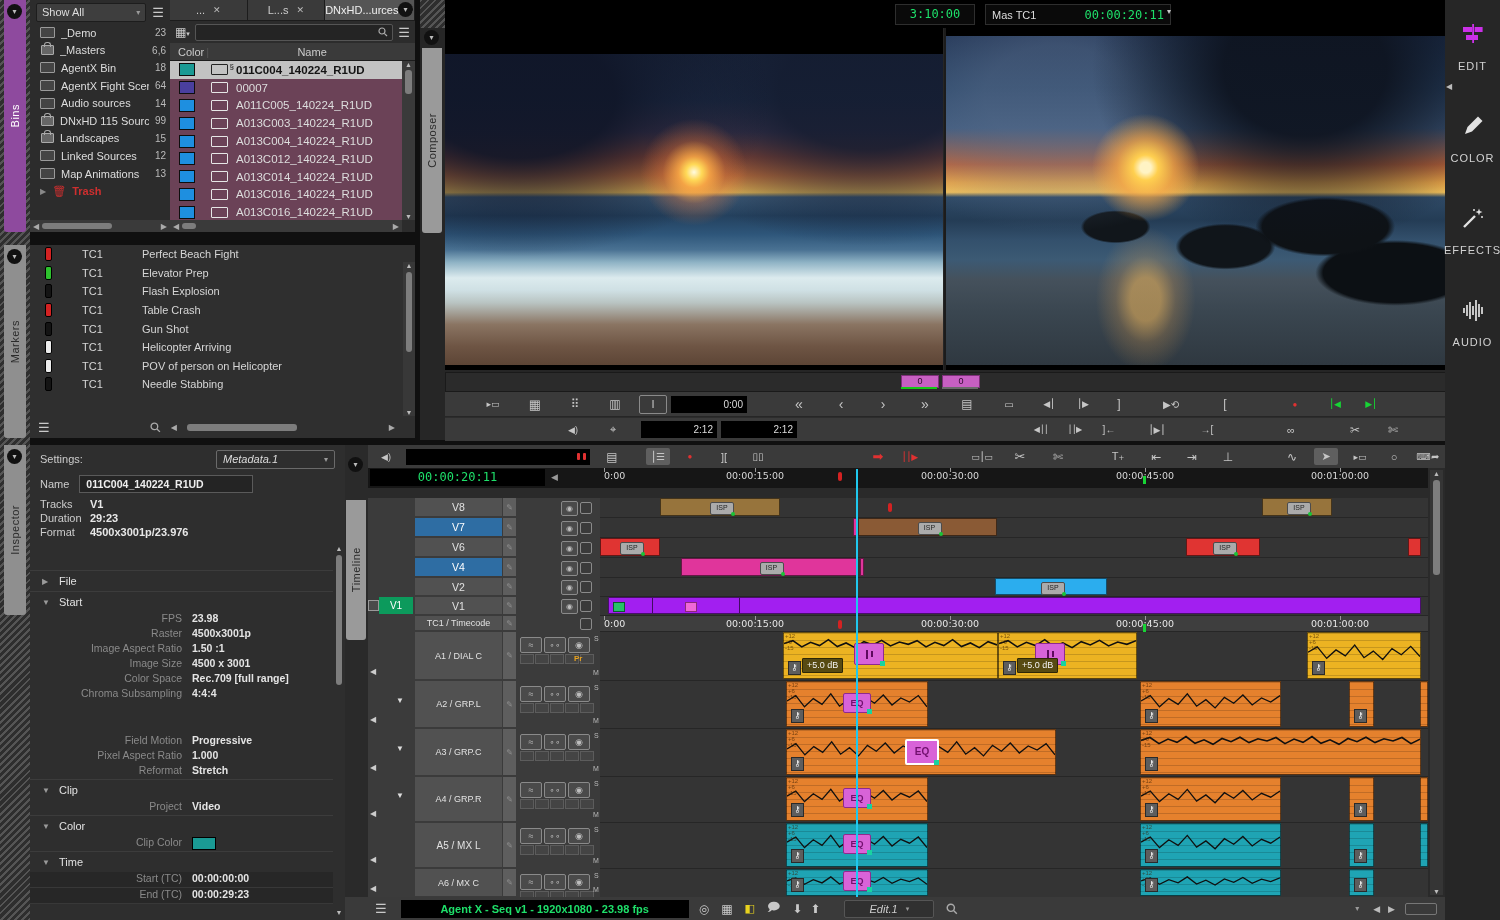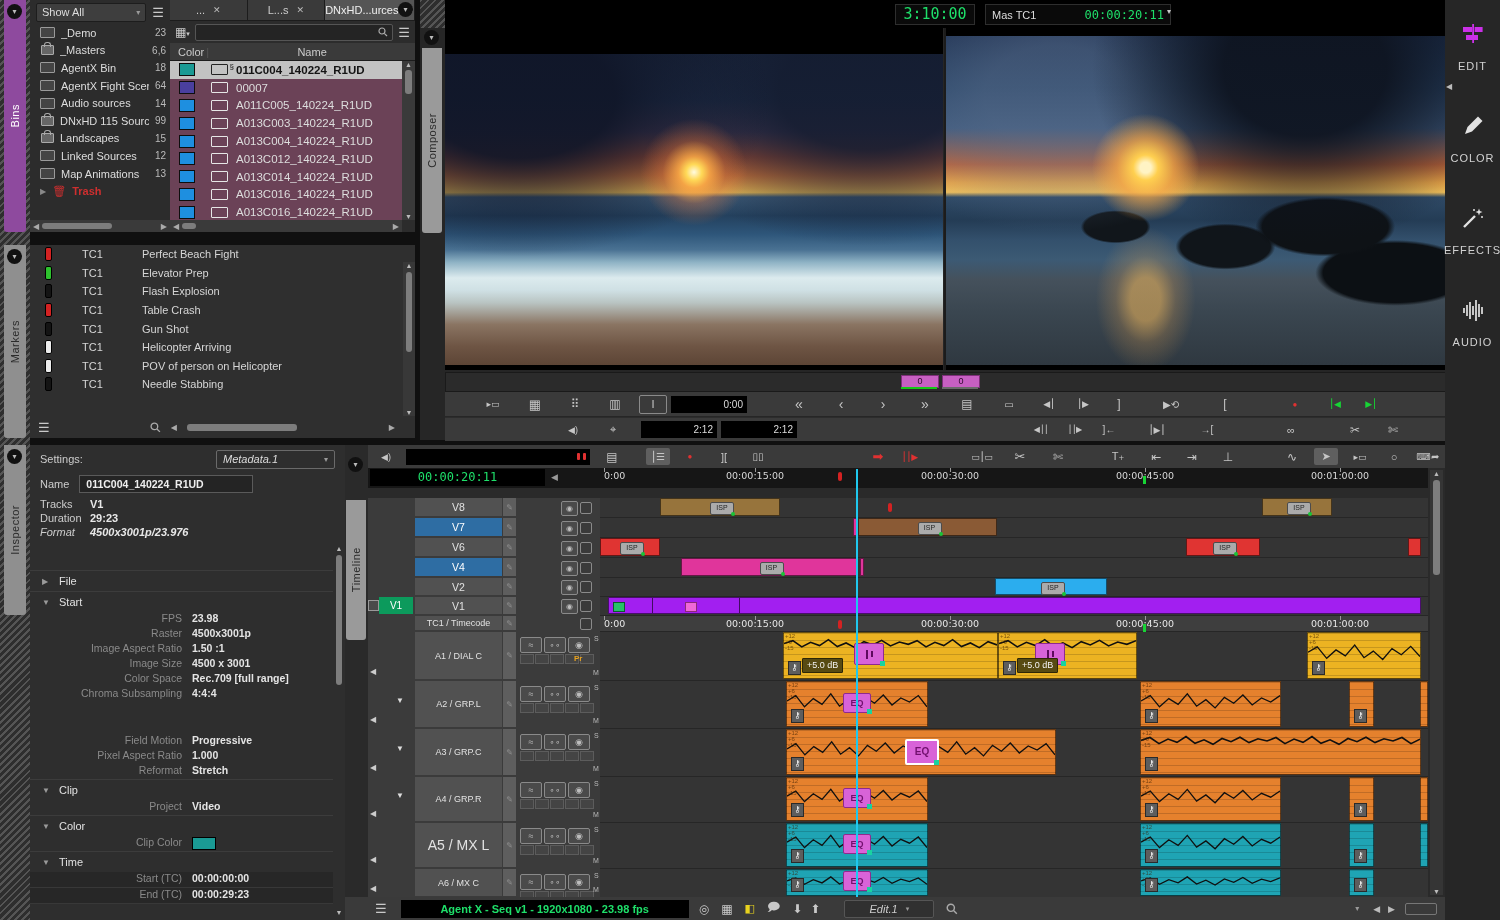--- a/index.html
+++ b/index.html
@@ -246,21 +246,21 @@
 </div>
 
 <div class="panel" style="left:420px;top:0;width:1025px;height:440px;background:#262626">
   <div class="vtab" style="left:2px;top:48px;height:185px;background:#9a9a9a;color:#2b2b2b;width:20px">
     <span class="vt">Composer</span>
   </div>
   <div class="grab" style="left:4px;top:30px">▾</div>
   <div class="abs hatch" style="left:0;top:0;width:25px;height:28px"></div>
 
   <div class="abs" style="left:25px;top:0;width:1000px;height:28px;background:#000">
-    <div class="abs" style="left:450px;top:4px;width:78px;height:19px;background:#0a0a0a;border:1px solid #2e2e2e;text-align:center;line-height:18px"><span class="tcgreen" style="font-size:15px">3:10:00</span></div>
+    <div class="abs" style="left:450px;top:4px;width:78px;height:19px;background:#0a0a0a;border:1px solid #2e2e2e;text-align:center;line-height:18px"><span class="tcgreen" style="font-size:12px">3:10:00</span></div>
     <div class="abs" style="left:540px;top:4px;width:172px;height:19px;background:#0a0a0a;border:1px solid #2e2e2e;display:flex;align-items:center;padding:0 6px;gap:8px">
       <span style="color:#ddd;font-size:11px">Mas TC1</span>
       <span class="tcgreen" style="font-size:12px;margin-left:auto">00:00:20:11</span>
     </div>
     <span class="abs icon" style="left:722px;top:7px;font-size:8px">▾</span>
   </div>
 
   <div class="abs" style="left:25px;top:28px;width:498px;height:342px;background:#000">
     <div class="abs" style="inset: 26px 0px 5px; background: radial-gradient(circle at 50% 38%, rgb(255, 251, 224) 0px, rgb(255, 217, 87) 2.5%, rgba(255, 170, 70, 0.85) 5%, rgba(230, 120, 60, 0.35) 10%, rgba(0, 0, 0, 0) 17%), radial-gradient(at 15% 14%, rgba(16, 22, 40, 0.95) 0px, rgba(16, 22, 40, 0.95) 16%, rgba(0, 0, 0, 0) 42%), radial-gradient(at 85% 12%, rgba(20, 28, 48, 0.9) 0px, rgba(20, 28, 48, 0.9) 15%, rgba(0, 0, 0, 0) 40%), linear-gradient(rgb(27, 40, 64) 0%, rgb(36, 54, 84) 15%, rgb(80, 64, 90) 25%, rgb(176, 85, 56) 33%, rgb(232, 129, 60) 39%, rgb(247, 196, 87) 44.5%, rgb(62, 93, 122) 46%, rgb(36, 65, 94) 52%, rgb(46, 86, 122) 58%, rgb(74, 114, 147) 63%, rgb(143, 179, 197) 67%, rgb(220, 235, 238) 72%, rgb(207, 224, 228) 76%, rgb(185, 196, 194) 80%, rgb(138, 116, 98) 87%, rgb(110, 85, 68) 94%, rgb(93, 69, 54) 100%);" id="mon-left"></div>
   </div>
@@ -460,21 +460,21 @@
   </div>
   <div id="insp-summary" style="padding:2px 0 4px 0">
       <div style="display: flex; padding: 1px 10px;">
         <span style="width: 50px; color: rgb(204, 204, 204);">Tracks</span>
         <span style="color: rgb(232, 232, 232); font-weight: bold;">V1</span>
       </div>
       <div style="display: flex; padding: 1px 10px;">
         <span style="width: 50px; color: rgb(204, 204, 204);">Duration</span>
         <span style="color: rgb(232, 232, 232); font-weight: bold;">29:23</span>
       </div>
-      <div style="display: flex; padding: 1px 10px; font-style: italic;">
+      <div style="display: flex; padding: 1px 10px;">
         <span style="width: 50px; color: rgb(204, 204, 204);">Format</span>
         <span style="color: rgb(232, 232, 232); font-weight: bold;">4500x3001p/23.976</span>
       </div>
     </div>
   <div id="insp-sections" style="position:absolute;left:0;right:12px;top:125px;bottom:0;overflow:hidden">
       <div class="sechead" style="border-top: 1px solid rgb(60, 60, 60);">
         <span class="tri">▶</span>
         <span>File</span>
       </div>
       <div class="sechead" style="border-top: 1px solid rgb(60, 60, 60);">
@@ -740,21 +740,21 @@
           <span style="width: 12px; height: 8px; border: 1px solid rgb(92, 92, 92); background: rgb(68, 68, 68);"></span>
           <span style="width: 12px; height: 8px; border: 1px solid rgb(92, 92, 92); background: rgb(68, 68, 68);"></span>
           <span style="width: 12px; height: 8px; border: 1px solid rgb(92, 92, 92); background: rgb(68, 68, 68);"></span>
           <span style="width: 12px; height: 8px; border: 1px solid rgb(92, 92, 92); background: rgb(68, 68, 68);"></span>
           <span style="width: 12px; height: 8px; border: 1px solid rgb(92, 92, 92); background: rgb(68, 68, 68);"></span>
         </div>
         <span style="position: absolute; left: 226px; top: 3px; font-size: 7px; color: rgb(187, 187, 187);">S</span>
         <span style="position: absolute; left: 225px; bottom: 4px; font-size: 7px; color: rgb(187, 187, 187);">M</span>
       </div>
       <div class="thr" style="top: 325px; height: 45px;">
-        <div class="tname" style="width: 87px; font-size: 14px;">A5 / MX L</div>
+        <div class="tname" style="width: 87px; font-size: 10px;">A5 / MX L</div>
         <div class="pcol">✎</div>
         <span style="position: absolute; left: 2px; bottom: 4px; font-size: 8px; color: rgb(204, 204, 204);">◀</span>
         <span class="sqbtn" style="left: 152px; top: 5px; width: 20px; height: 14px; font-size: 9px;">≈</span>
         <span class="sqbtn" style="left: 176px; top: 5px; width: 20px; height: 14px; font-size: 9px;">∘∘</span>
         <span class="sqbtn" style="left: 200px; top: 5px; width: 20px; height: 14px; font-size: 9px;">◉</span>
         <div style="position: absolute; left: 152px; top: 22px; display: flex; gap: 1px;">
           <span style="width: 12px; height: 8px; border: 1px solid rgb(92, 92, 92); background: rgb(68, 68, 68);"></span>
           <span style="width: 12px; height: 8px; border: 1px solid rgb(92, 92, 92); background: rgb(68, 68, 68);"></span>
           <span style="width: 12px; height: 8px; border: 1px solid rgb(92, 92, 92); background: rgb(68, 68, 68);"></span>
           <span style="width: 12px; height: 8px; border: 1px solid rgb(92, 92, 92); background: rgb(68, 68, 68);"></span>

